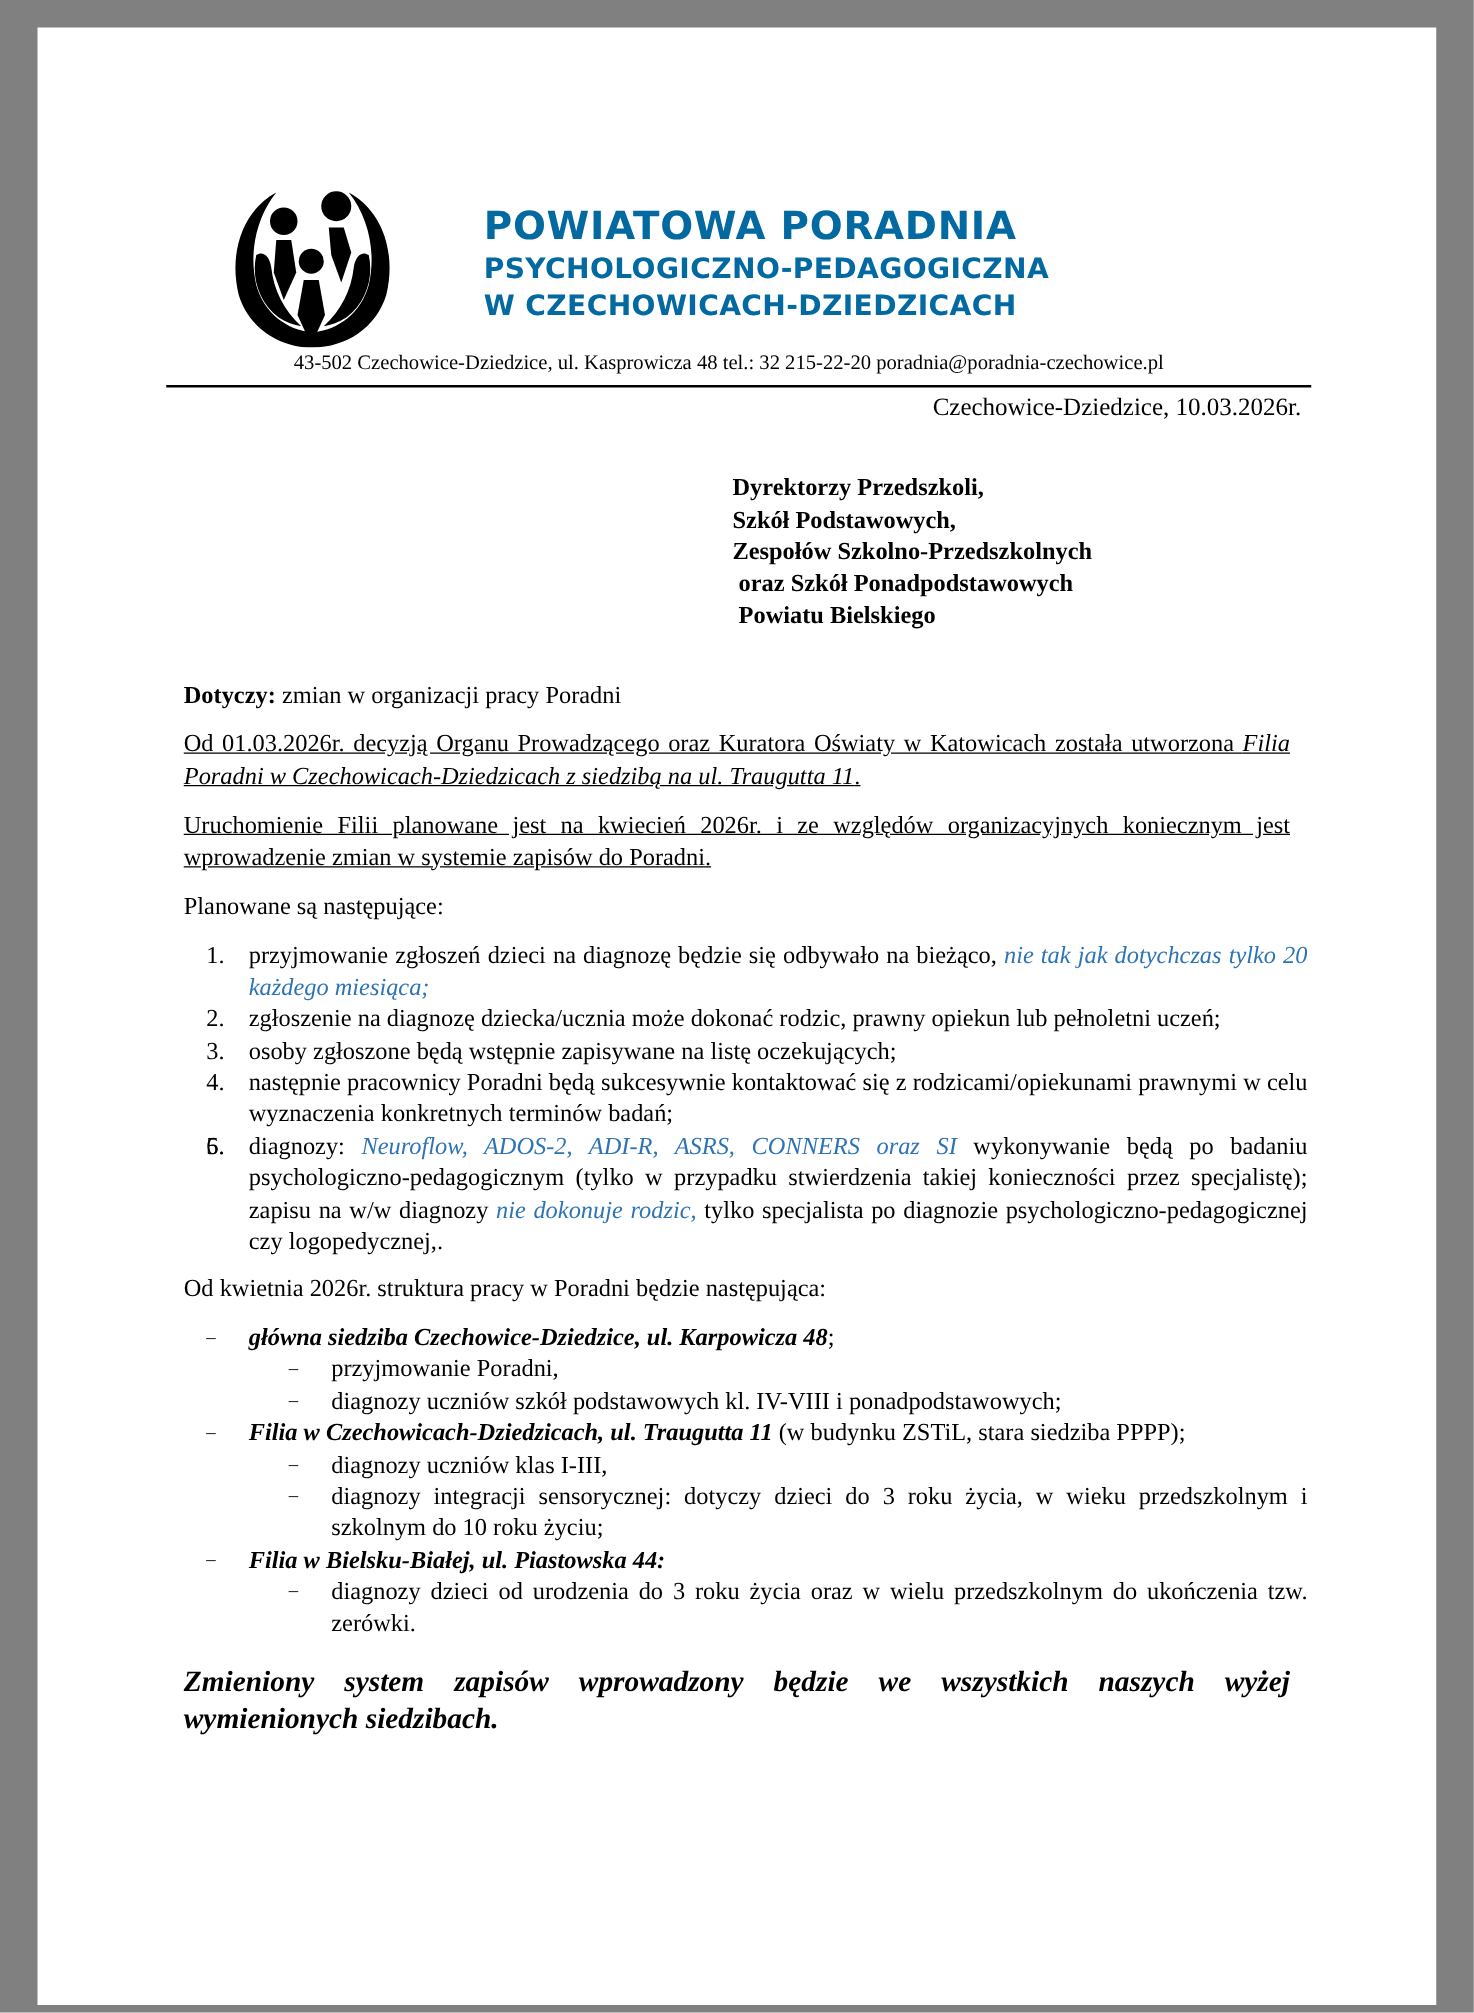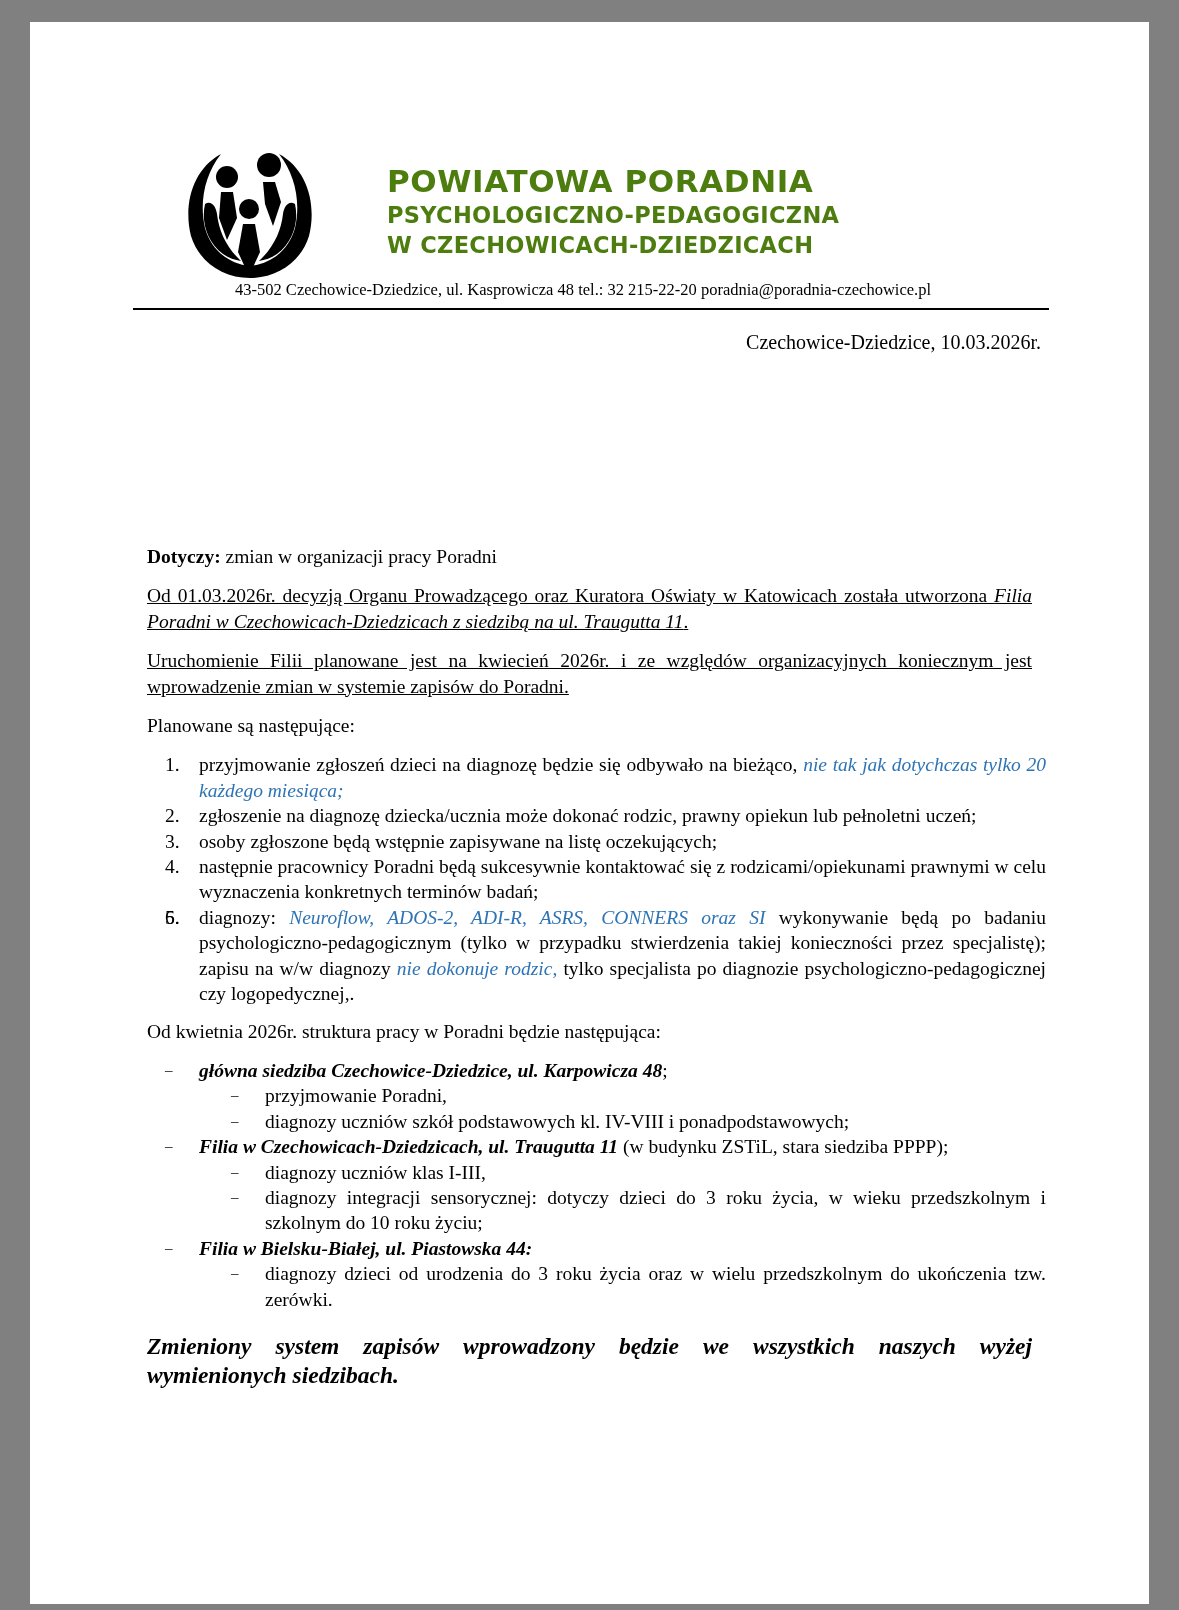--- a/index.html
+++ b/index.html
@@ -14,27 +14,27 @@
   .page {
     position: absolute;
     left: 30px; top: 22px;
     width: 1119px; height: 1582px;
     background: #ffffff;
   }
   .abs { position: absolute; white-space: nowrap; }
 
   
   .logo { position: absolute; left: 153px; top: 122px; width: 134px; height: 134px; }
-  .brand { position: absolute; left: 357px; top: 140px; font-family: "DejaVu Sans", sans-serif; font-weight: bold; color: #4d7c0f; }
+  .brand { position: absolute; left: 357px; top: 140px; font-family: "DejaVu Sans", sans-serif; font-weight: bold; color: #0369a1; }
   .brand .l1 { font-size: 31px; letter-spacing: 0.6px; line-height: 38px; }
   .brand .l2 { font-size: 22.5px; letter-spacing: 0.3px; line-height: 30px; }
   .brand .l3 { font-size: 22.5px; letter-spacing: 0.3px; line-height: 30px; }
   .contact { left: 205px; top: 258px; font-size: 16.5px; }
   .rule { position: absolute; left: 103px; top: 286px; width: 916px; height: 0; border-top: 2px solid #000; }
-  .date { right: 108px; top: 293px; font-size: 20px; margin-top: 16px; }
+  .date { right: 108px; top: 293px; font-size: 20px; }
 
   
   .addressee { position: absolute; left: 556px; top: 356px; font-weight: bold; font-size: 19.5px; line-height: 25.6px; }
   .addressee div { white-space: nowrap; }
 
   
   .body { position: absolute; left: 103px; width: 913px; top: 508px; font-size: 19.5px; line-height: 25.4px; }
   .body p { margin: 14px; text-align: justify; }
   .subject { margin-bottom: 11px !important; }
   .para { margin-bottom: 14px !important; text-decoration: underline; }
@@ -83,20 +83,27 @@
   <div class="brand">
     <div class="l1">POWIATOWA PORADNIA</div>
     <div class="l2">PSYCHOLOGICZNO-PEDAGOGICZNA</div>
     <div class="l3">W CZECHOWICACH-DZIEDZICACH</div>
   </div>
 
   <div class="abs contact">43-502 Czechowice-Dziedzice, ul. Kasprowicza 48 tel.: 32 215-22-20  poradnia@poradnia-czechowice.pl</div>
   <div class="rule"></div>
   <div class="abs date">Czechowice-Dziedzice, 10.03.2026r.</div>
 
+  <div class="addressee">
+    <div>Dyrektorzy Przedszkoli,</div>
+    <div>Szkół Podstawowych,</div>
+    <div>Zespołów Szkolno-Przedszkolnych</div>
+    <div style="white-space:pre"> oraz Szkół Ponadpodstawowych</div>
+    <div style="white-space:pre"> Powiatu Bielskiego</div>
+  </div>
 
   <div class="body">
     <p class="subject"><b>Dotyczy:</b><span> zmian w organizacji pracy Poradni</span></p>
 
     <p class="para"><span>Od 01.03.2026r. decyzją Organu Prowadzącego oraz Kuratora Oświaty w Katowicach została utworzona </span><span class="it">Filia Poradni w Czechowicach-Dziedzicach z siedzibą na ul. Traugutta 11</span><span>.</span></p>
 
     <p class="para">Uruchomienie Filii planowane jest na kwiecień 2026r. i ze względów organizacyjnych koniecznym jest wprowadzenie zmian w systemie zapisów do Poradni.</p>
 
     <p>Planowane są następujące:</p>
     <ol class="plan">

